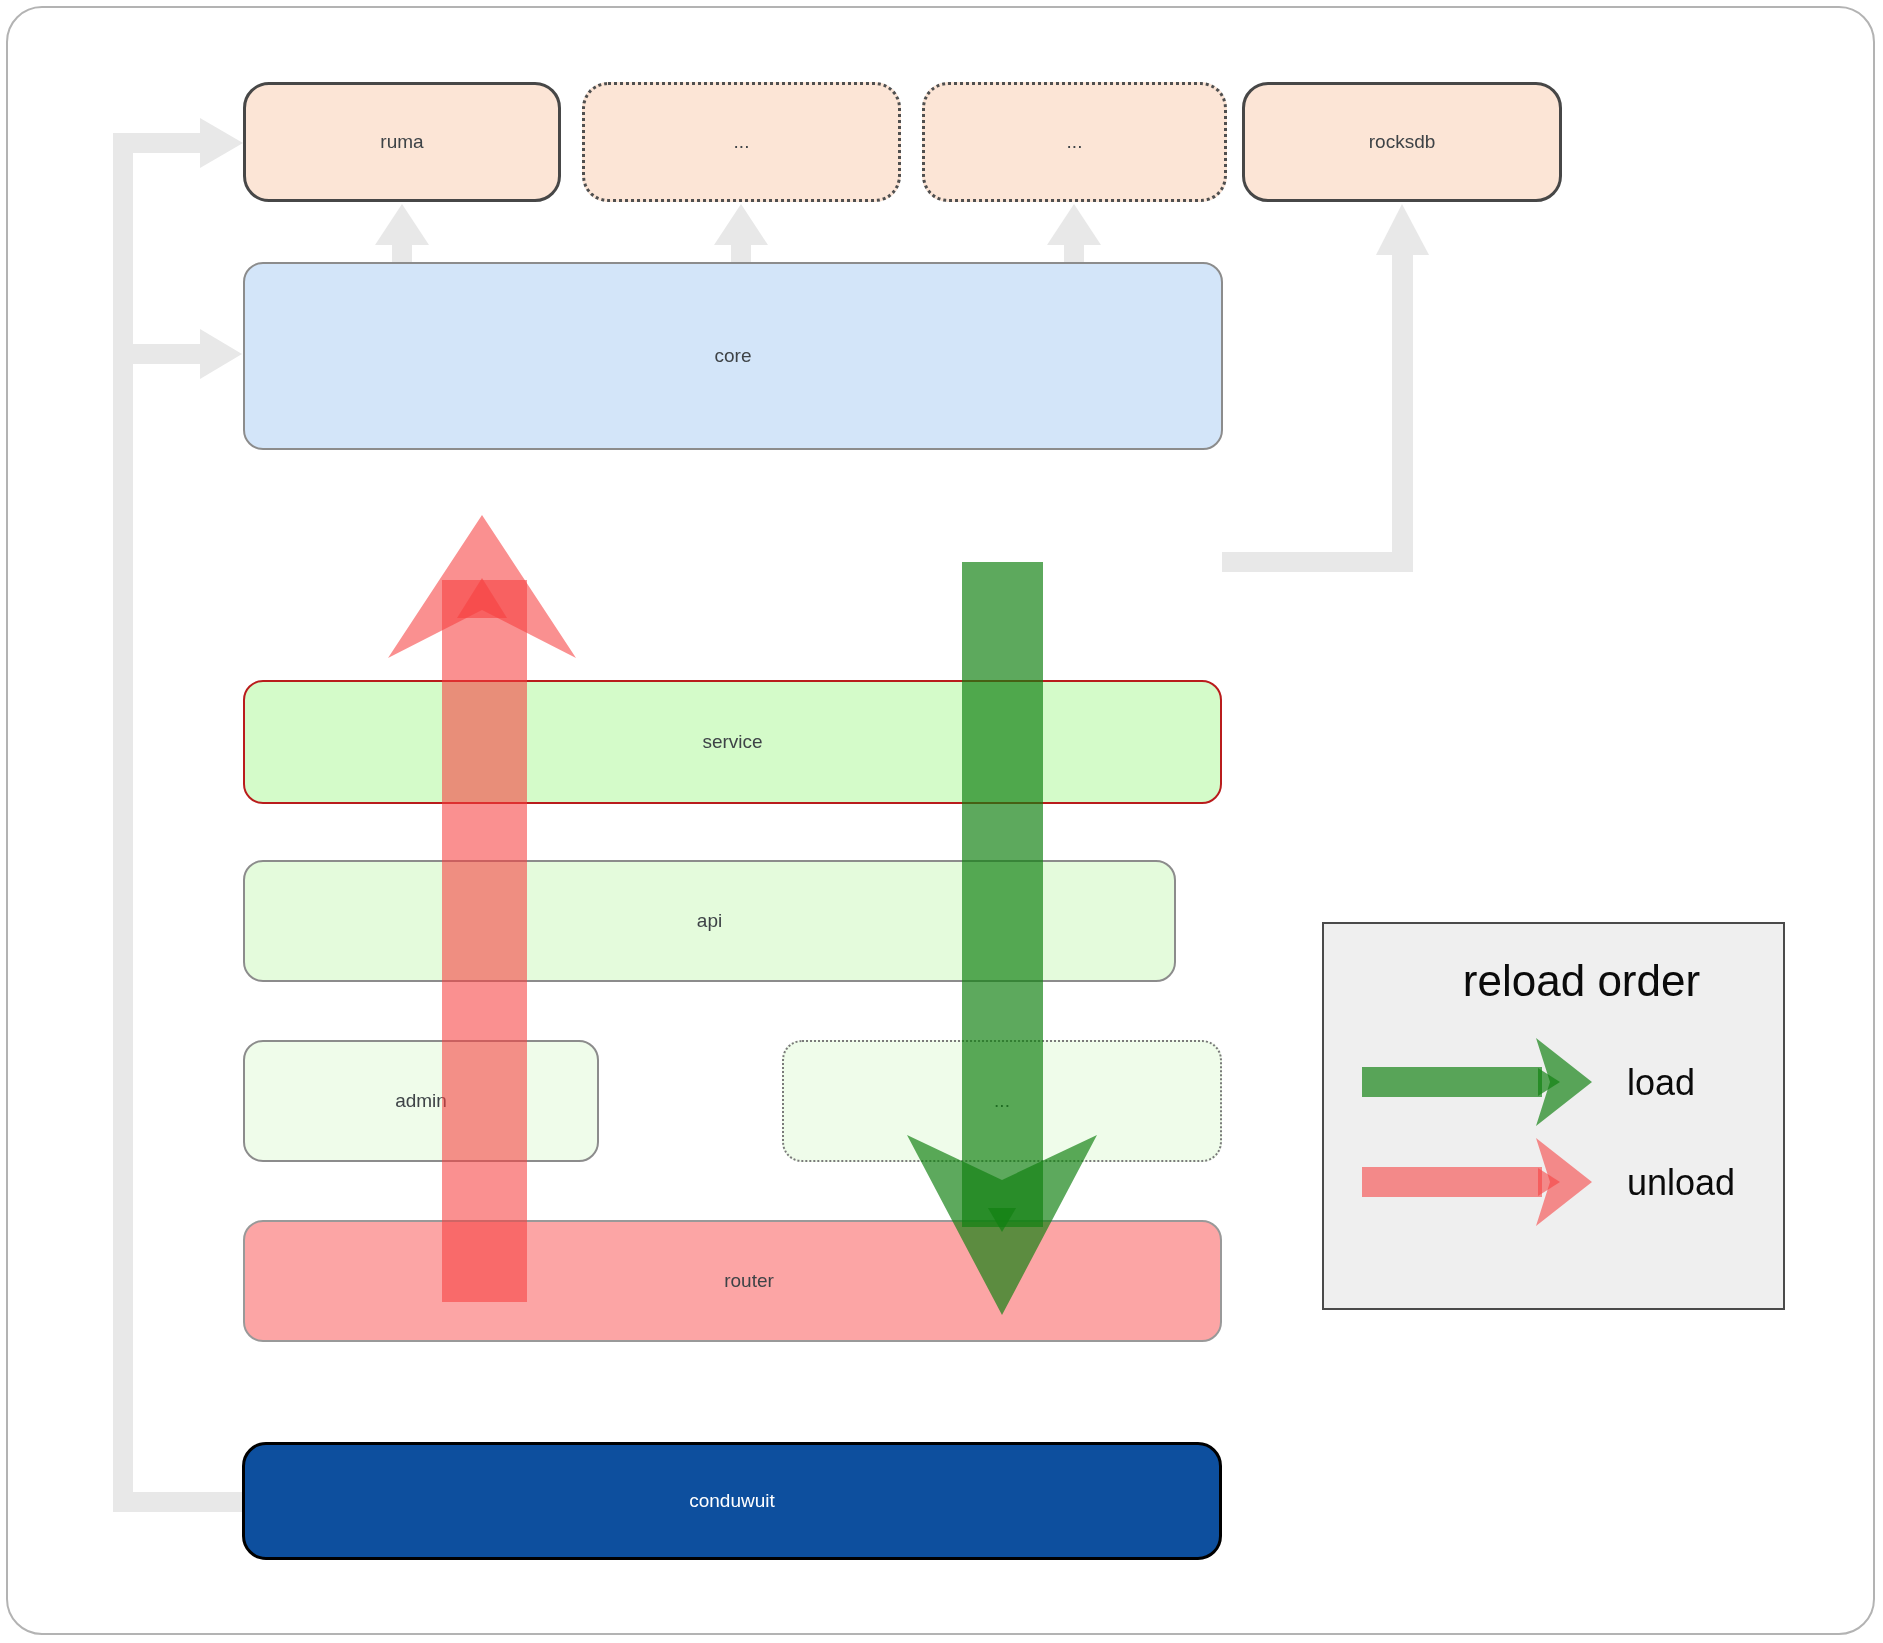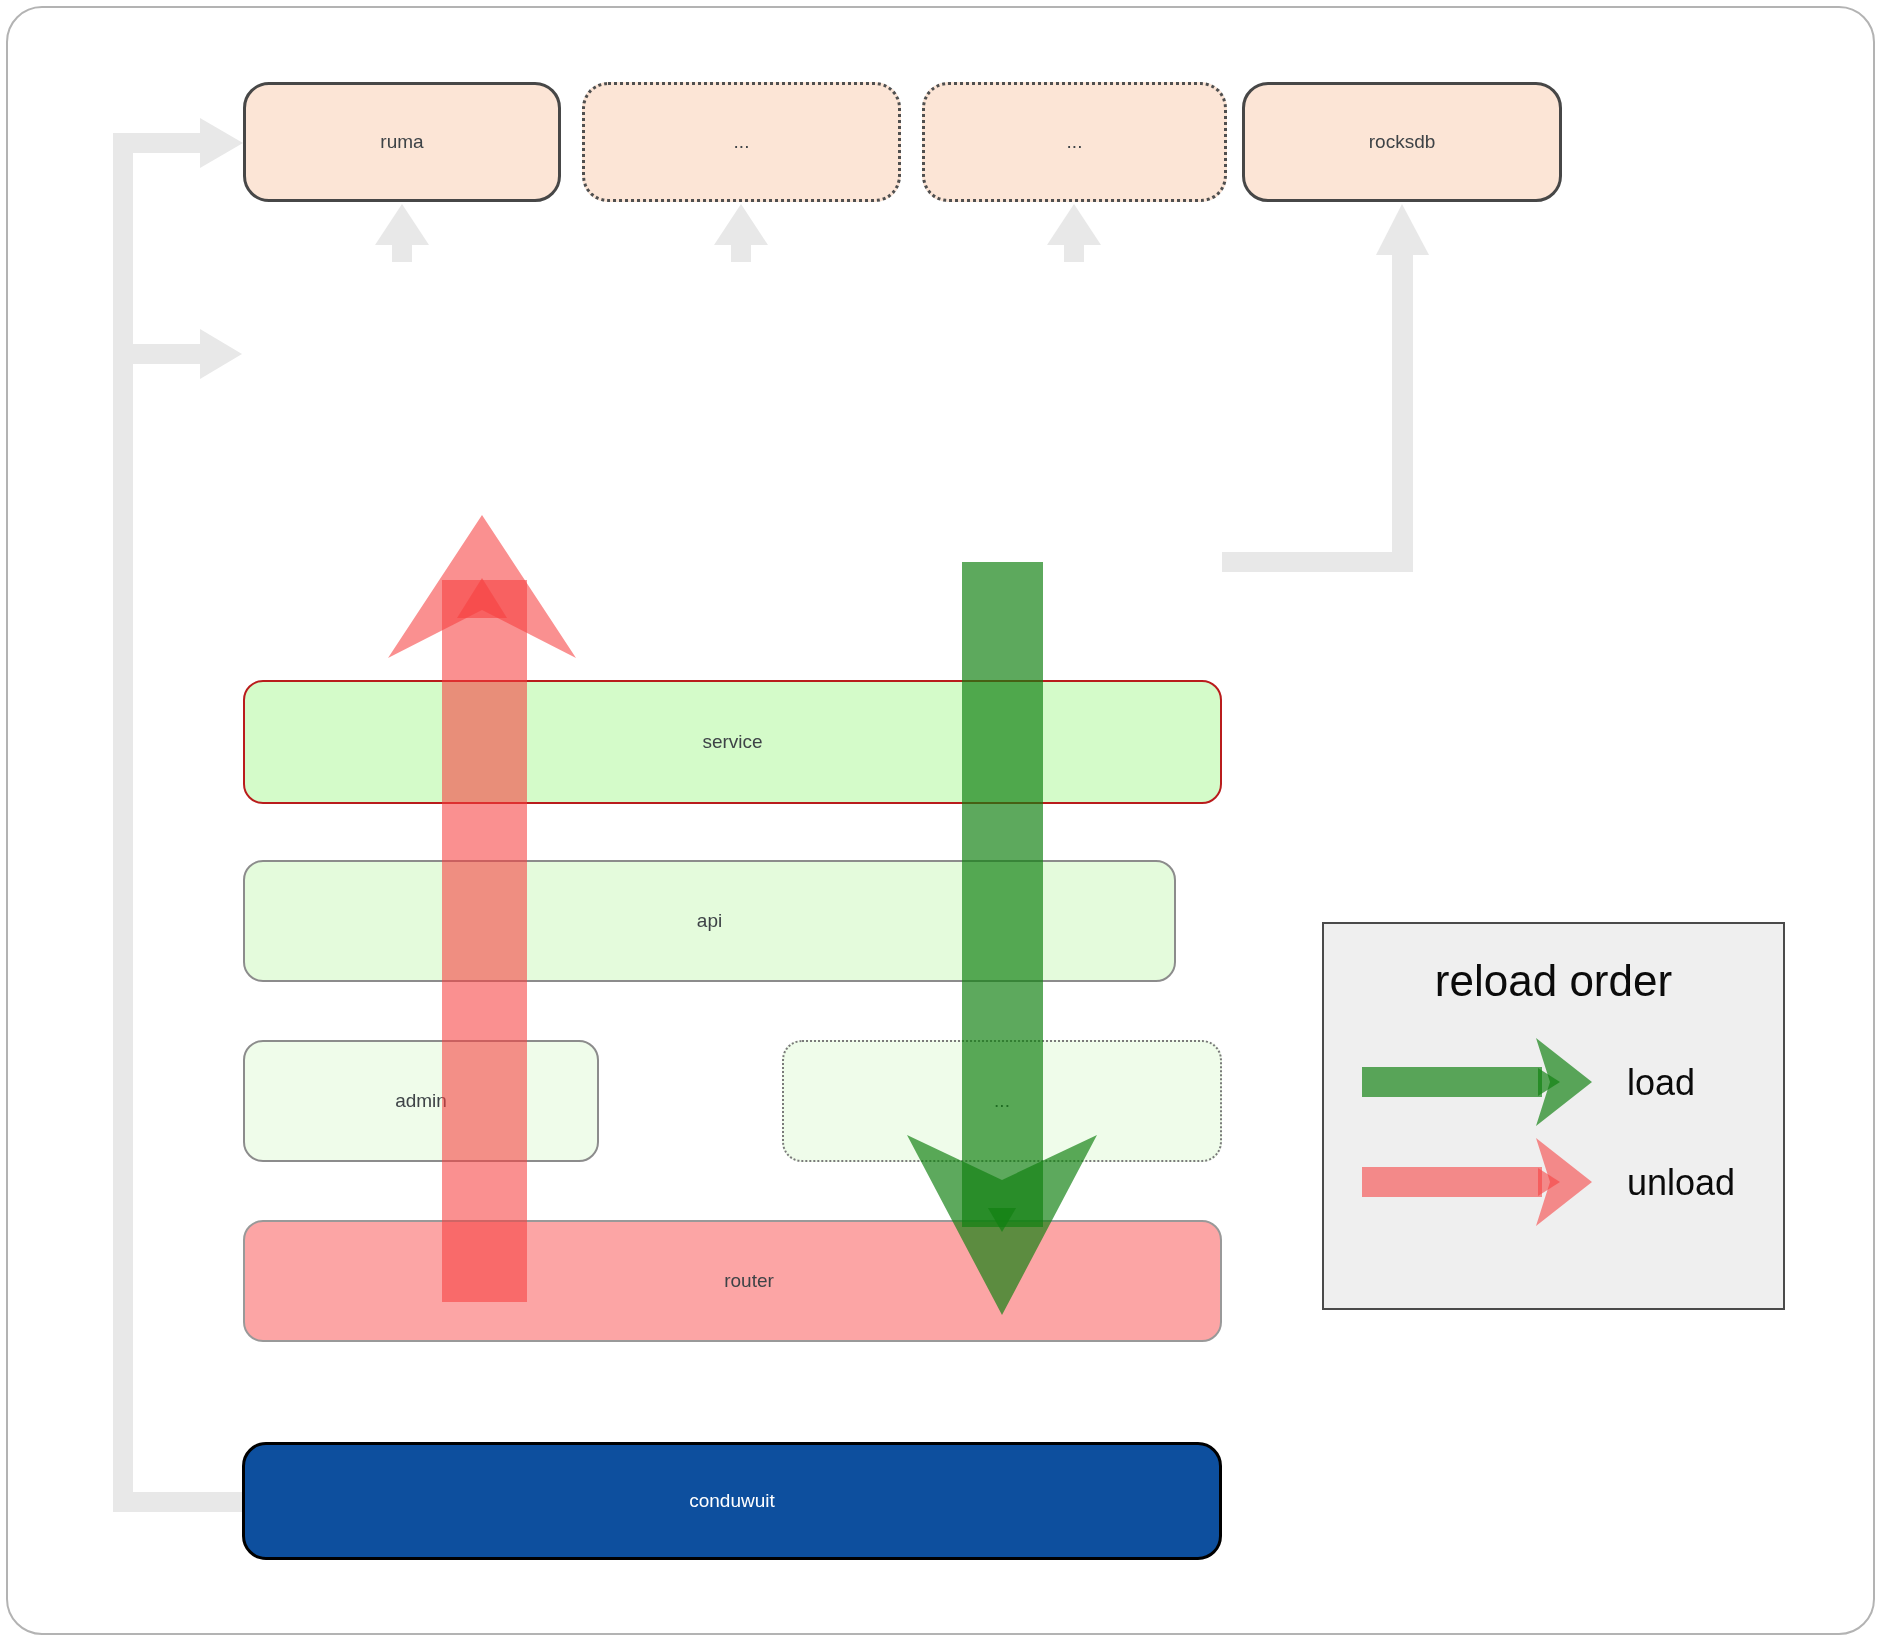--- a/index.html
+++ b/index.html
@@ -8,21 +8,21 @@
   #frame{position:absolute;left:6px;top:6px;width:1869px;height:1629px;border:2px solid #b3b3b3;
          border-radius:36px;box-sizing:border-box;}
   svg.overlay{position:absolute;left:0;top:0;width:1883px;height:1643px;pointer-events:none;}
   .box{position:absolute;box-sizing:border-box;display:flex;align-items:center;justify-content:center;
        font-size:19px;color:#3e4347;border-radius:20px;}
   .topbox{border-radius:26px;background:#fce5d6;border:3px solid #474747;}
   .topbox.dotted{border:3px dotted #4f4f4f;}
   .lbl{white-space:nowrap;}
   #legend{position:absolute;left:1322px;top:922px;width:463px;height:388px;background:#efefef;
           border:2px solid #4a4a4a;box-sizing:border-box;}
-  #legend .title{position:absolute;left:0;top:32px;width:100%;text-align:center;font-size:44px;color:#0b0b0b;}
+  #legend .title{position:absolute;left:0;top:32px;width:100%;text-align:center;font-size:44px;color:#0b0b0b;padding-left:28px;}
   .legend-label{position:absolute;font-size:36px;color:#0b0b0b;}
 </style>
 </head>
 <body>
 
 <div id="stage">
   <div id="frame"></div>
 
   <svg class="overlay" viewBox="0 0 1883 1643">
     <g fill="#e8e8e8">
@@ -54,20 +54,23 @@
   <div class="box topbox dotted" style="left:582px;top:82px;width:319px;height:120px;">
     <span class="lbl">...</span>
   </div>
   <div class="box topbox dotted" style="left:922px;top:82px;width:305px;height:120px;">
     <span class="lbl">...</span>
   </div>
   <div class="box topbox" style="left:1242px;top:82px;width:320px;height:120px;">
     <span class="lbl">rocksdb</span>
   </div>
 
+  <div class="box" style="left:243px;top:262px;width:980px;height:188px;background:#d3e5f9;border:2px solid #8c8c8c;">
+    <span class="lbl">core</span>
+  </div>
 
 
   <div class="box" style="left:243px;top:680px;width:979px;height:124px;background:#d4fbc9;border:2px solid #b91c1c;">
     <span class="lbl">service</span>
   </div>
 
   <div class="box" style="left:243px;top:860px;width:933px;height:122px;background:#e4fbdc;border:2px solid #8c8c8c;">
     <span class="lbl">api</span>
   </div>
 

